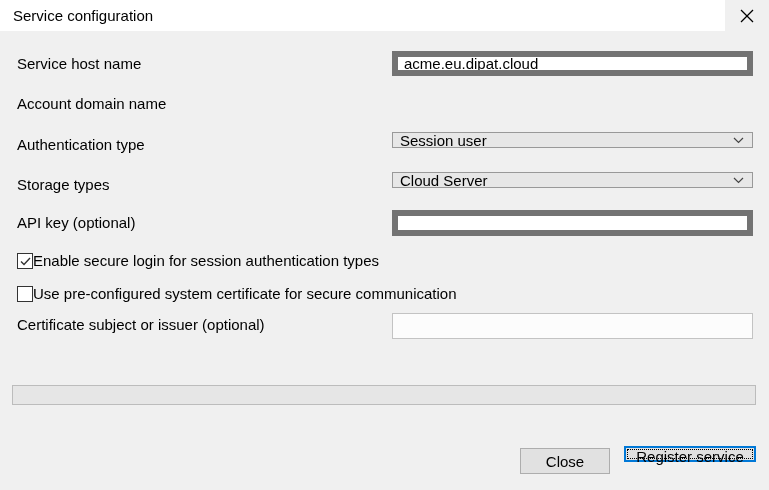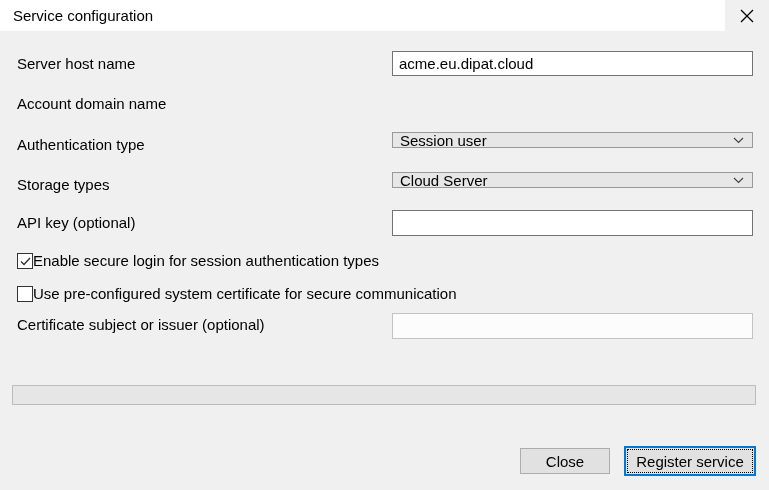--- a/index.html
+++ b/index.html
@@ -42,21 +42,21 @@
     left: 17px;
     font-size: 15px;
     line-height: 18px;
     white-space: nowrap;
   }
   .text-input {
     position: absolute;
     left: 392px;
     width: 361px;
     height: 25px;
-    border: 1px solid #737373;
+    border: 6px solid #737373;
     background: #ffffff;
     font-family: "Liberation Sans", sans-serif;
     font-size: 15px;
     padding: 0 6px;
     outline: none;
   }
   .text-input:disabled {
     background: #fcfcfc;
     border: 1px solid #c3c3c3;
   }
@@ -111,42 +111,42 @@
     font-size: 15px;
     color: #000000;
     cursor: pointer;
   }
   .btn-close {
     left: 520px; top: 448px;
     width: 90px; height: 26px;
   }
   .btn-register {
     left: 624px; top: 446px;
-    width: 132px; height: 30px;
+    width: 132px; height: 16px;
     border: 2px solid #0078d7;
     outline: 1px dotted #000000;
     outline-offset: -4px;
   }
 </style>
 </head>
 <body>
 
 <div class="dialog">
 
   <div class="titlebar">
     <span class="titlebar-text">Service configuration</span>
   </div>
   <div class="close-btn">
     <svg width="14" height="14" viewBox="0 0 14 14">
       <line x1="1" y1="1" x2="13" y2="13" stroke="#000000" stroke-width="1.2"></line>
       <line x1="13" y1="1" x2="1" y2="13" stroke="#000000" stroke-width="1.2"></line>
     </svg>
   </div>
 
-  <div class="field-label" style="top:55px">Server host name</div>
+  <div class="field-label" style="top:55px">Service host name</div>
   <input class="text-input" style="top: 51px;" type="text" value="acme.eu.dipat.cloud">
 
   <div class="field-label" style="top:95px">Account domain name</div>
 
   <div class="field-label" style="top:136px">Authentication type</div>
   <div class="combobox" style="top:132px">
     <span>Session user</span>
     <span class="chevron">
       <svg width="11" height="7" viewBox="0 0 11 7">
         <polyline points="1,1 5.5,5.5 10,1" fill="none" stroke="#444444" stroke-width="1.2"></polyline>

